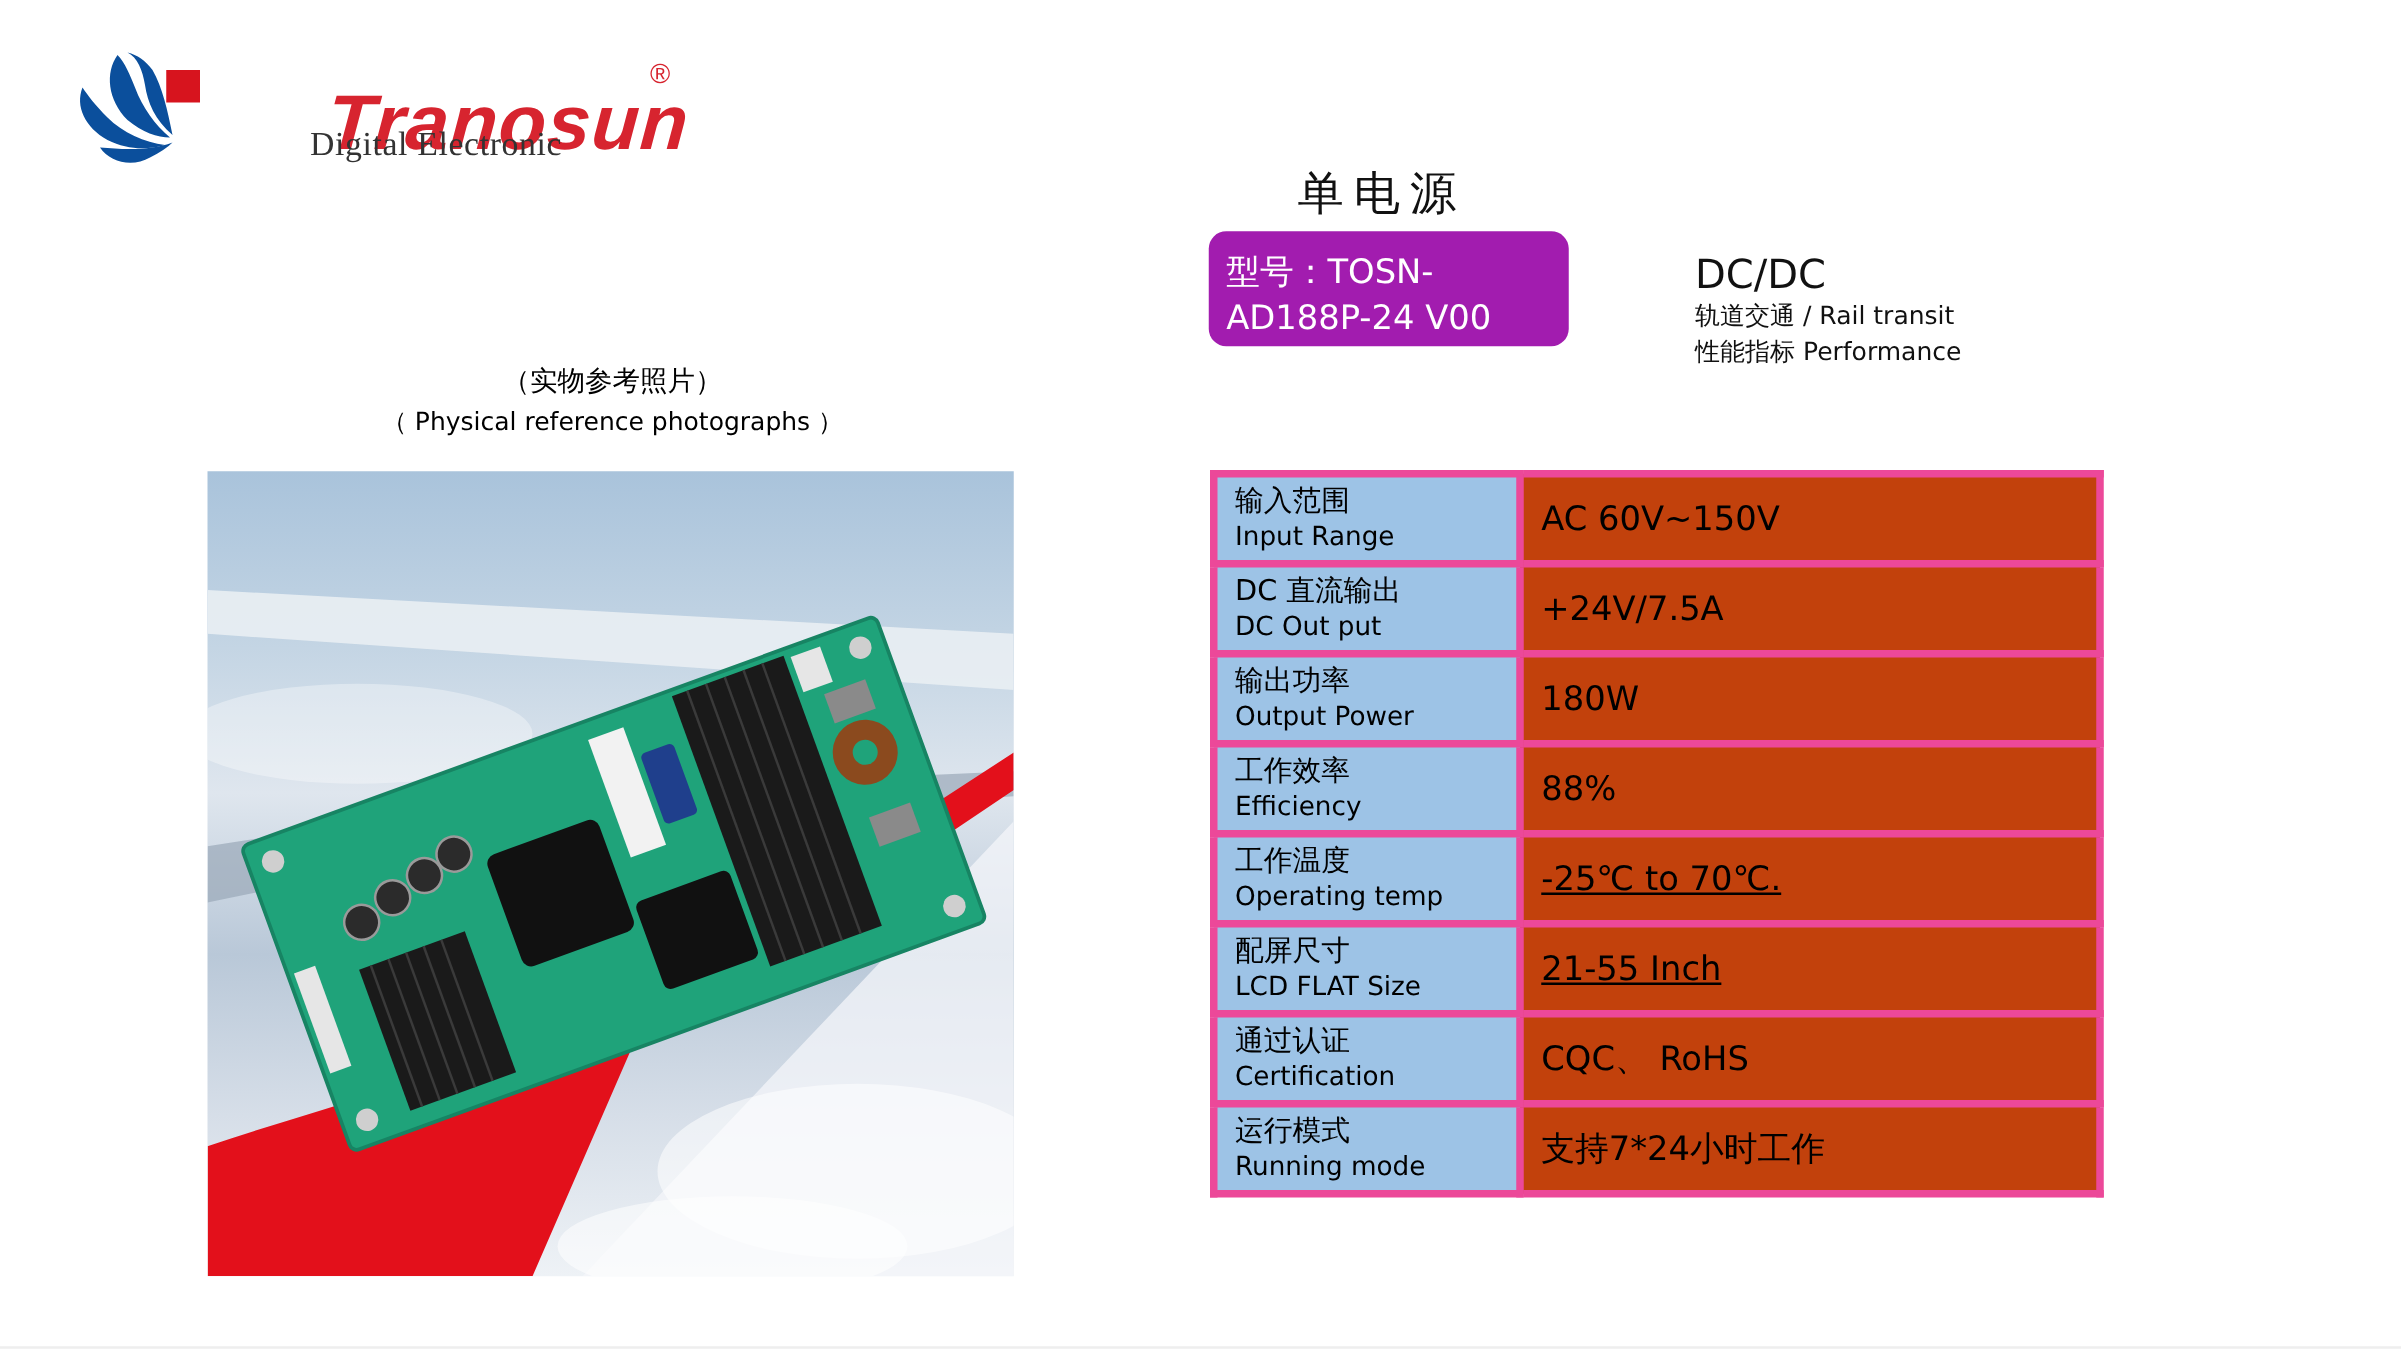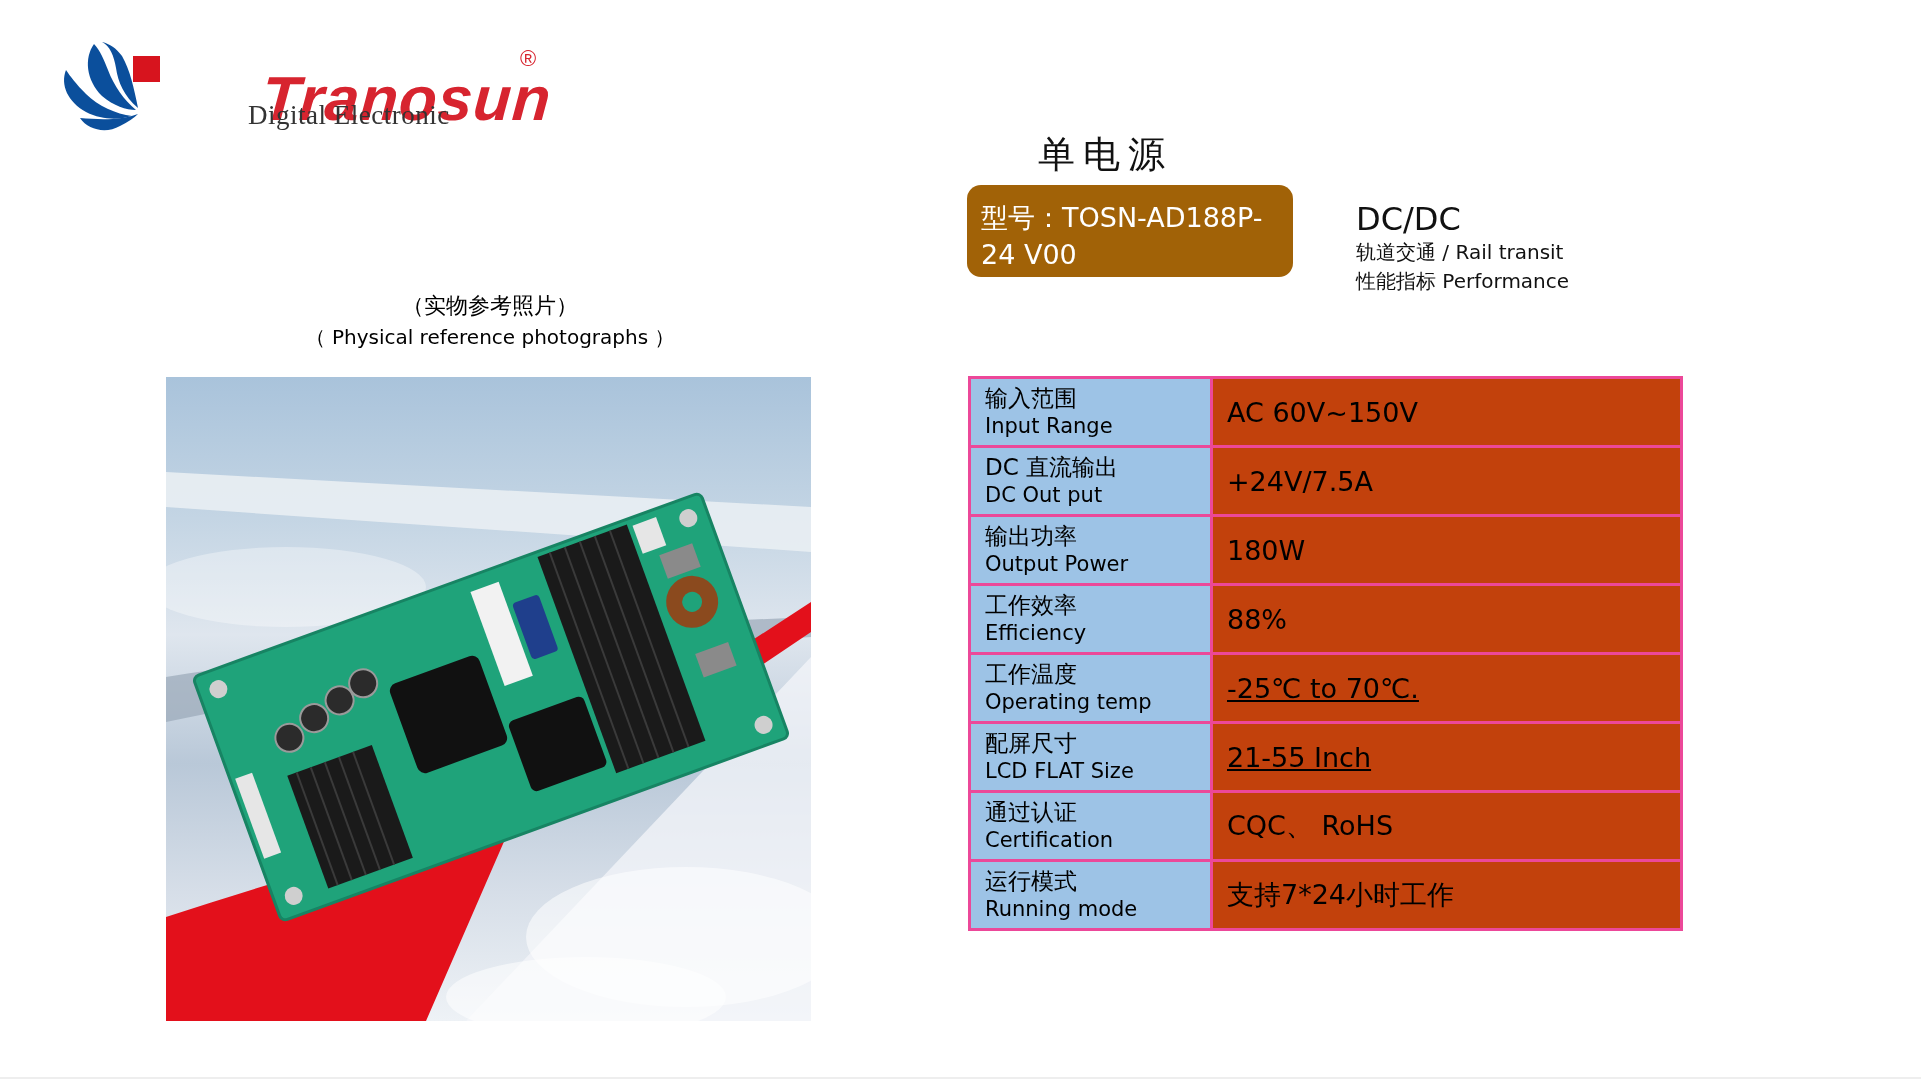--- a/index.html
+++ b/index.html
@@ -28,22 +28,22 @@
     position: absolute; left: 190px; top: 62px;
     font-family: Liberation Serif, serif; font-size: 27px; color: #333333; letter-spacing: 0.5px;
   }
 
   
   .product-kind {
     position: absolute; left: 1038px; top: 130px;
     font-size: 37px; letter-spacing: 8px; color: #111;
   }
   .model-box {
-    position: absolute; left: 967px; top: 185px; width: 326px; height: 92px;
-    background: #a16207; border-radius: 14px; box-sizing: border-box;
+    position: absolute; left: 967px; top: 185px; width: 288px; height: 92px;
+    background: #a21caf; border-radius: 14px; box-sizing: border-box;
     padding: 14px 12px 0 14px; color: #ffffff; font-size: 27px; line-height: 37px;
   }
   .cat-block { position: absolute; left: 1356px; top: 176px; margin-top: 24px; }
   .cat-title { font-size: 32px; line-height: 38px; color: #111; }
   .cat-line { font-size: 20px; line-height: 29px; color: #111; }
 
   
   .photo-caption { position: absolute; left: 300px; top: 290px; width: 380px; text-align: center; }
   .photo-caption .cn { font-size: 22px; line-height: 32px; }
   .photo-caption .en { font-size: 20px; line-height: 30px; }
@@ -52,21 +52,21 @@
     position: absolute; left: 166px; top: 377px; width: 645px; height: 644px; overflow: hidden;
     background: linear-gradient(180deg, #a9c3db 0%, #c4d5e4 22%, #dfe6ee 40%, #b9c8d8 60%, #d6dee8 80%, #eef2f6 100%);
   }
   .photo svg { position: absolute; left: 0; top: 0; }
 
   
   .spec-table {
     position: absolute; left: 968px; top: 376px; width: 715px;
     border-collapse: collapse; table-layout: fixed;
   }
-  .spec-table td { border: 3px solid #ec4899; height: 66px; padding: 0; vertical-align: middle; }
+  .spec-table td { border: 6px solid #ec4899; height: 66px; padding: 0; vertical-align: middle; }
   .spec-table td.label { width: 225px; background: #9dc3e6; padding-left: 14px; }
   .spec-table td.value { background: #c2410c; padding-left: 14px; font-size: 27px; }
   .label .cn { display: block; font-size: 23px; line-height: 29px; }
   .label .en { display: block; font-size: 21px; line-height: 27px; }
   .value.indent { padding-left: 20px; text-decoration: underline; }
 </style>
 </head>
 <body>
 
 <div class="logo">

